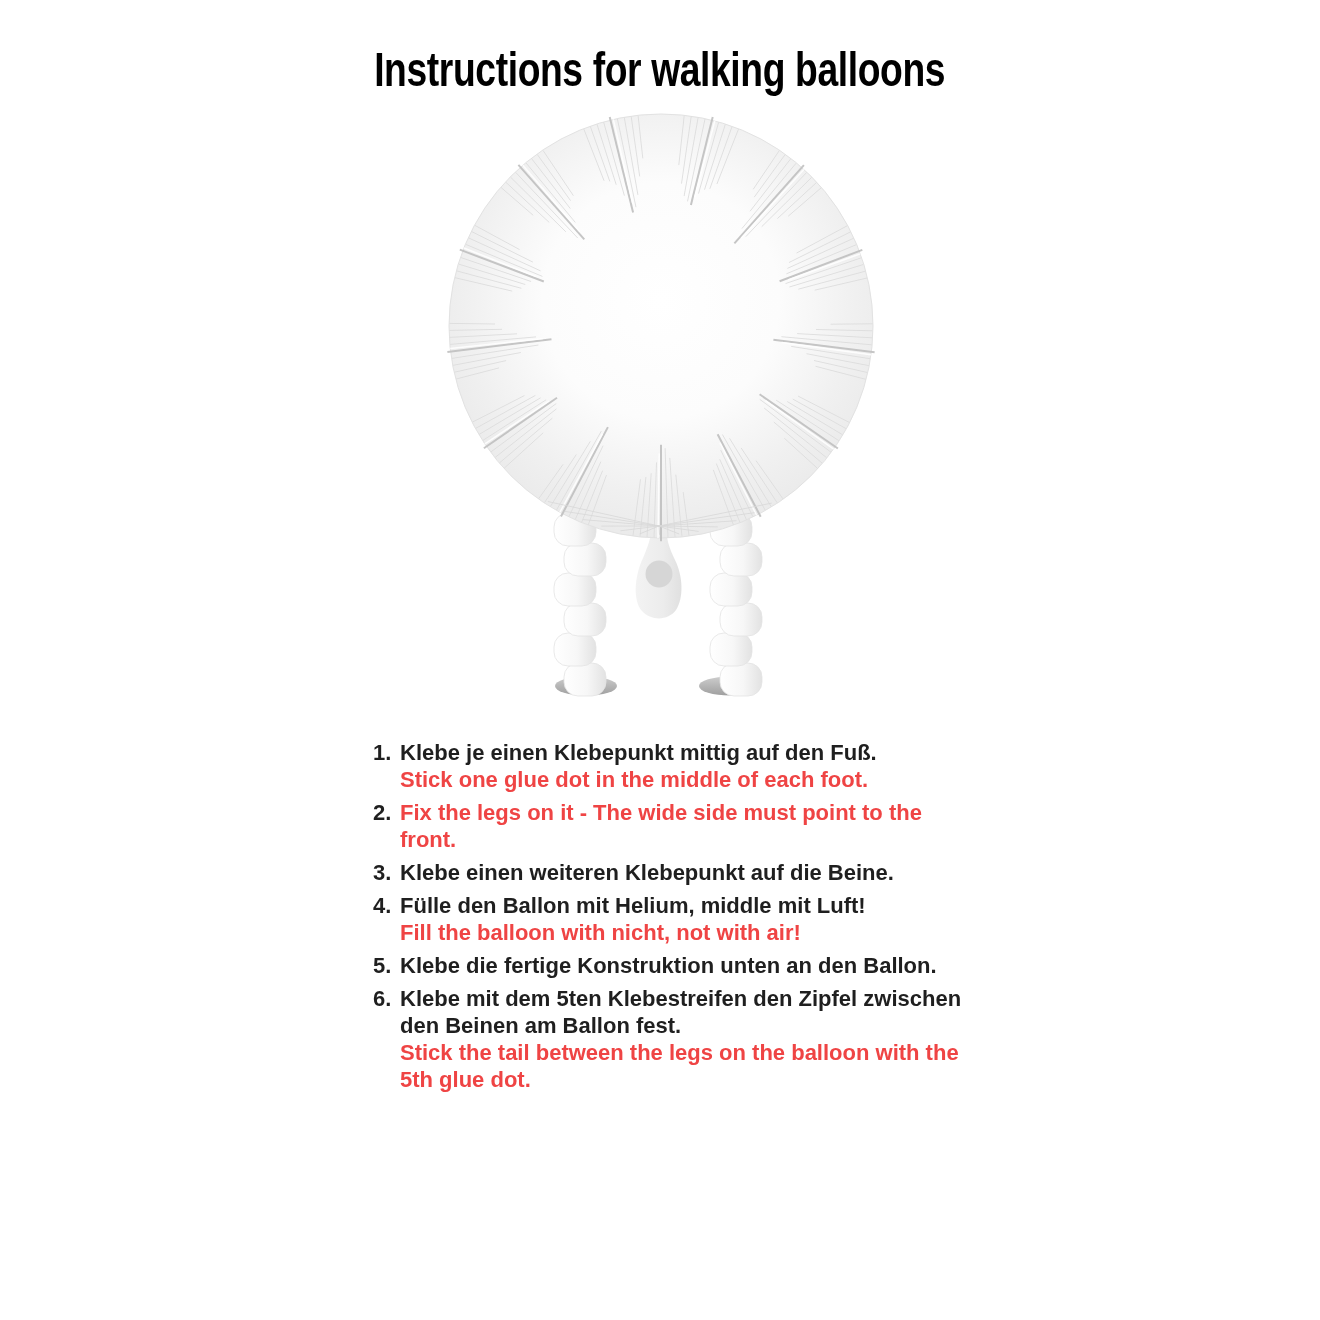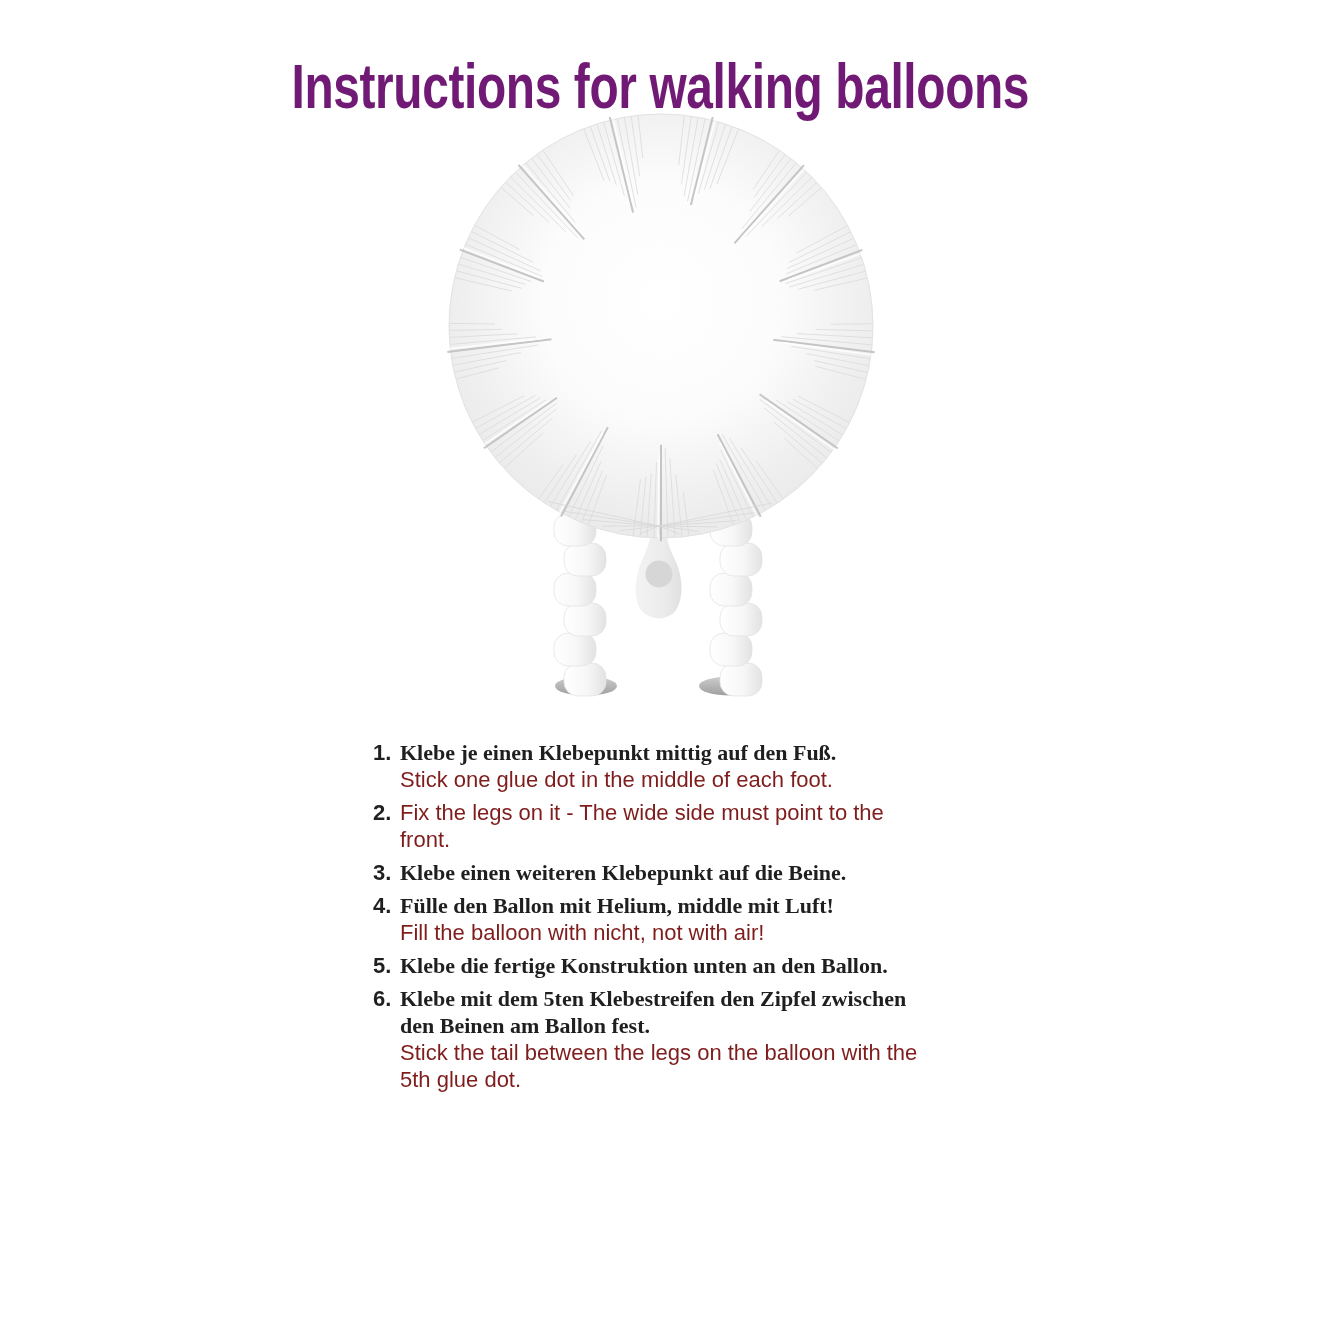--- a/index.html
+++ b/index.html
@@ -8,23 +8,23 @@
     background: #ffffff;
     position: relative;
     overflow: hidden;
     font-family: "Liberation Sans", sans-serif;
   }
   .title {
     position: absolute;
     top: 8px; left: 0;
     width: 100%;
     text-align: center;
-    font-size: 63px;
+    font-size: 49px;
     font-weight: 700;
-    color: #701a75;
+    color: #000000;
     white-space: nowrap;
   }
   .title-inner {
     display: inline-block;
     transform: scaleX(0.76);
     transform-origin: center;
     letter-spacing: -0.5px;
   }
   .figure {
     position: absolute;
@@ -48,25 +48,24 @@
   .instruction-number {
     position: absolute;
     left: 0; top: 0;
     font-weight: 700;
     color: #1f1f1f;
   }
   .instruction-de {
     font-weight: 700;
     color: #1f1f1f;
     white-space: pre;
-    font-family: Liberation Serif, serif;
   }
   .instruction-en {
-    font-weight: 400;
-    color: #7f1d1d;
+    font-weight: 700;
+    color: #ef4444;
     white-space: pre;
   }
 </style>
 </head>
 <body>
 
 <h1 class="title"><span class="title-inner">Instructions for walking balloons</span></h1>
 
 <div class="figure">
   <svg width="520" height="640" viewBox="0 0 520 640" xmlns="http://www.w3.org/2000/svg">

